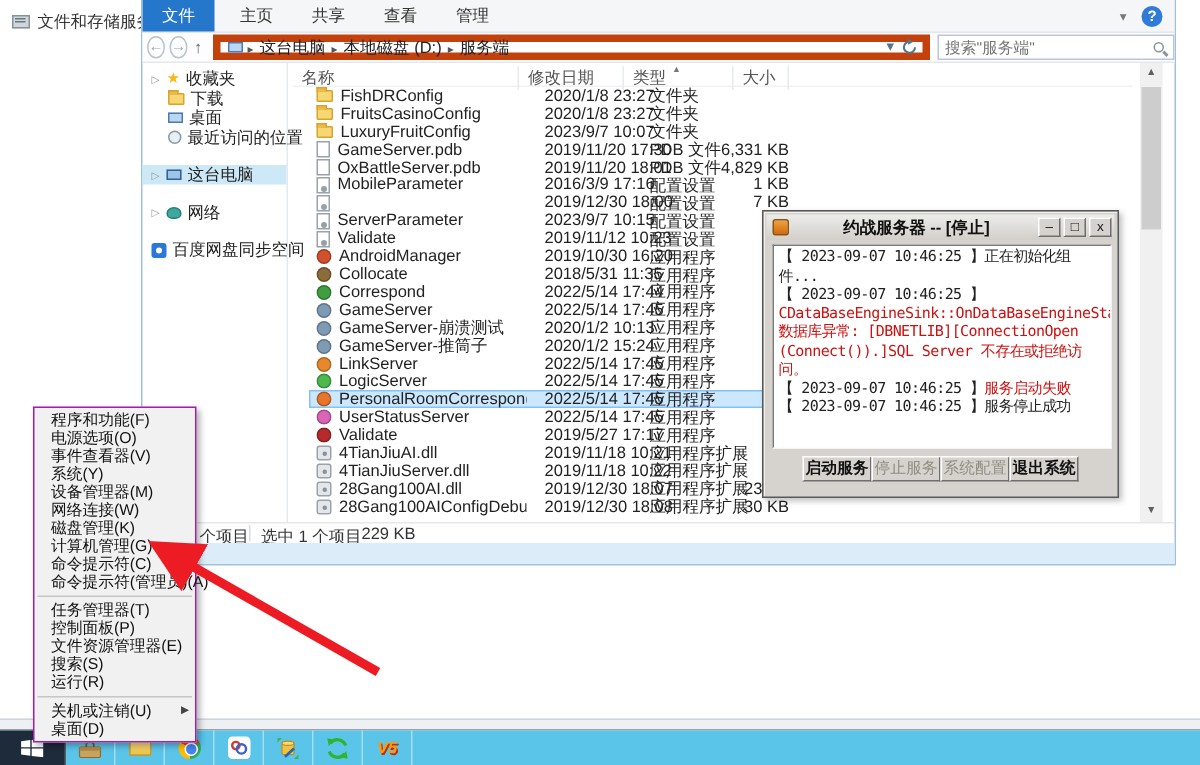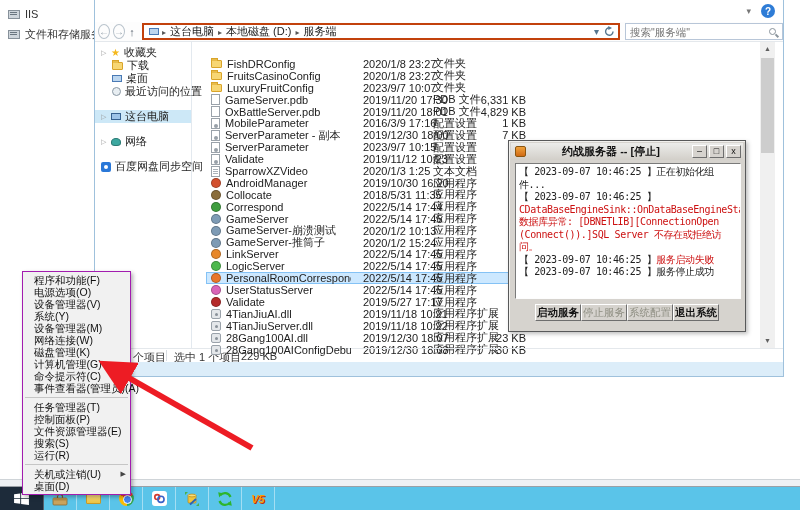--- a/index.html
+++ b/index.html
@@ -18,21 +18,21 @@
   #tabstrip { position:absolute; left:0; top:0; width:100%; height:22px; background:#f5f6f7; border-bottom:1px solid #e4e8ec; display:flex; align-items:stretch; }
   .rtab { padding:0 13px; display:flex; align-items:center; color:#333; }
   .rtab.active { background:#2577cc; color:#fff; margin-right:4px; }
   #tabstrip-right { position:absolute; right:8px; top:0; height:22px; display:flex; align-items:center; gap:10px; }
   .collapse-glyph { color:#777; font-size:9px; }
   .help-glyph { width:14px; height:14px; border-radius:50%; background:#2e7cd6; color:#fff; font-weight:bold; font-size:10px; display:flex; align-items:center; justify-content:center; }
 
   #addressbar { position:absolute; left:0; top:22px; width:100%; height:20px; background:#fdfdfd; border-bottom:1px solid #e4e8ec; display:flex; align-items:center; }
   .navbtn { width:15px; height:15px; border:1px solid #b9c3cc; border-radius:50%; color:#9aa6b0; font-size:10px; line-height:13px; text-align:center; margin-left:3px; }
   .upbtn { border:none; color:#5a6570; width:16px; margin:0 2px; font-size:11px; text-align:center; }
-  #addressbox { height:17px; border:2px solid #c2410c; background:#fff; display:flex; align-items:center; flex:0 0 478px; margin-left:3px; padding:0 3px; }
+  #addressbox { height:17px; border:5px solid #c2410c; background:#fff; display:flex; align-items:center; flex:0 0 478px; margin-left:3px; padding:0 3px; }
   .crumb { padding:0 3px; color:#222; white-space:nowrap; }
   .crumb-sep { color:#555; font-size:8px; padding:0 1px; }
   .pc-glyph { width:10px; height:7px; border:1px solid #4a7ab5; background:#bcd6ef; margin:0 2px; }
   #addr-tools { margin-left:auto; display:flex; align-items:center; gap:5px; color:#55768f; font-size:10px; }
   #searchbox-wrap { height:17px; border:1px solid #b8c6d8; background:#fff; flex:0 0 117px; margin-left:5px; display:flex; align-items:center; }
   #searchbox-wrap input { border:none; outline:none; flex:1; font-size:10.5px; padding:0 4px; font-family:inherit; color:#444; min-width:0; }
   .magnifier { width:7px; height:7px; border:1.5px solid #8a949c; border-radius:50%; position:relative; margin-right:6px; flex:none; }
   .magnifier::after { content:""; position:absolute; width:1.5px; height:4px; background:#8a949c; left:6px; top:5px; transform:rotate(-45deg); }
 
   
@@ -120,30 +120,33 @@
   .folder-big::before { content:""; position:absolute; left:-1px; top:-3px; width:6px; height:2px; background:#eec33f; border:1px solid #c79a2a; border-bottom:none; }
   .baidu-tile { width:15px; height:15px; background:#fff; border-radius:3px; display:flex; align-items:center; justify-content:center; }
   .v5-text { font-weight:bold; font-style:italic; font-size:11px; color:#ff9a00; text-shadow:1px 1px 0 #c42b12; }
 </style>
 </head>
 <body>
 
 <div id="sm-items">
     <div class="sm-item">
       <span class="server-ic"></span>
-      <span>IIS</span>
-    </div>
-    <div class="sm-item">
-      <span class="server-ic"></span>
       <span>文件和存储服务</span>
     </div>
   </div>
 <div id="sm-statusbar"></div>
 
 <div id="explorer">
+  <div id="tabstrip">
+      <div class="rtab active">文件</div>
+      <div class="rtab">主页</div>
+      <div class="rtab">共享</div>
+      <div class="rtab">查看</div>
+      <div class="rtab">管理</div>
+    </div>
   <div id="tabstrip-right">
     <span class="collapse-glyph">▾</span>
     <span class="help-glyph">?</span>
   </div>
 
   <div id="addressbar">
     <span class="navbtn">←</span>
     <span class="navbtn">→</span>
     <span class="upbtn">↑</span>
     <div id="addressbox">
@@ -190,20 +193,31 @@
         <span class="exp-arrow">▷</span>
         <span class="i-network"></span>
         <span>网络</span>
       </div>
       <div class="nav-item section">
         <span class="i-baidu"></span>
         <span>百度网盘同步空间</span>
       </div>
     </div>
 
+  <div id="list-header">
+    <span style="left:6px">名称</span>
+    <span style="left:157px">修改日期</span>
+    <span style="left:227px">类型</span>
+    <span style="left:300px">大小</span>
+    <span id="sort-arrow">▲</span>
+    <span class="hdiv" style="left:150px"></span>
+      <span class="hdiv" style="left:220px"></span>
+      <span class="hdiv" style="left:293px"></span>
+      <span class="hdiv" style="left:330px"></span>
+  </div>
 
   <div id="file-rows">
       <div class="frow">
         <span class="fic i-folder"></span>
         <span class="fname">FishDRConfig</span>
         <span class="fdate">2020/1/8 23:27</span>
         <span class="ftype">文件夹</span>
         <span class="fsize"></span>
       </div>
       <div class="frow">
@@ -236,44 +250,36 @@
       </div>
       <div class="frow">
         <span class="fic i-config"></span>
         <span class="fname">MobileParameter</span>
         <span class="fdate">2016/3/9 17:16</span>
         <span class="ftype">配置设置</span>
         <span class="fsize">1 KB</span>
       </div>
       <div class="frow">
         <span class="fic i-config"></span>
-        <span class="fname">ServerParameter - 副本</span>
         <span class="fdate">2019/12/30 18:00</span>
         <span class="ftype">配置设置</span>
         <span class="fsize">7 KB</span>
       </div>
       <div class="frow">
         <span class="fic i-config"></span>
         <span class="fname">ServerParameter</span>
         <span class="fdate">2023/9/7 10:15</span>
         <span class="ftype">配置设置</span>
         <span class="fsize"></span>
       </div>
       <div class="frow">
         <span class="fic i-config"></span>
         <span class="fname">Validate</span>
         <span class="fdate">2019/11/12 10:23</span>
         <span class="ftype">配置设置</span>
-        <span class="fsize"></span>
-      </div>
-      <div class="frow">
-        <span class="fic i-txt"></span>
-        <span class="fname">SparrowXZVideo</span>
-        <span class="fdate">2020/1/3 1:25</span>
-        <span class="ftype">文本文档</span>
         <span class="fsize"></span>
       </div>
       <div class="frow">
         <span class="fic i-app" style="background: rgb(211, 80, 46);"></span>
         <span class="fname">AndroidManager</span>
         <span class="fdate">2019/10/30 16:20</span>
         <span class="ftype">应用程序</span>
         <span class="fsize"></span>
       </div>
       <div class="frow">
@@ -410,28 +416,28 @@
       <div class="cbtn">启动服务</div>
       <div class="cbtn disabled">停止服务</div>
       <div class="cbtn disabled">系统配置</div>
       <div class="cbtn">退出系统</div>
     </div>
 </div>
 
 <div id="ctxmenu">
     <div class="mitem">程序和功能(F)</div>
     <div class="mitem">电源选项(O)</div>
-    <div class="mitem">设备管理器(V)</div>
+    <div class="mitem">事件查看器(V)</div>
     <div class="mitem">系统(Y)</div>
     <div class="mitem">设备管理器(M)</div>
     <div class="mitem">网络连接(W)</div>
     <div class="mitem">磁盘管理(K)</div>
     <div class="mitem">计算机管理(G)</div>
     <div class="mitem">命令提示符(C)</div>
-    <div class="mitem">事件查看器(管理员)(A)</div>
+    <div class="mitem">命令提示符(管理员)(A)</div>
     <div class="msep"></div>
     <div class="mitem">任务管理器(T)</div>
     <div class="mitem">控制面板(P)</div>
     <div class="mitem">文件资源管理器(E)</div>
     <div class="mitem">搜索(S)</div>
     <div class="mitem">运行(R)</div>
     <div class="msep"></div>
     <div class="mitem">关机或注销(U)<span class="sub">▶</span></div>
     <div class="mitem">桌面(D)</div>
   </div>

